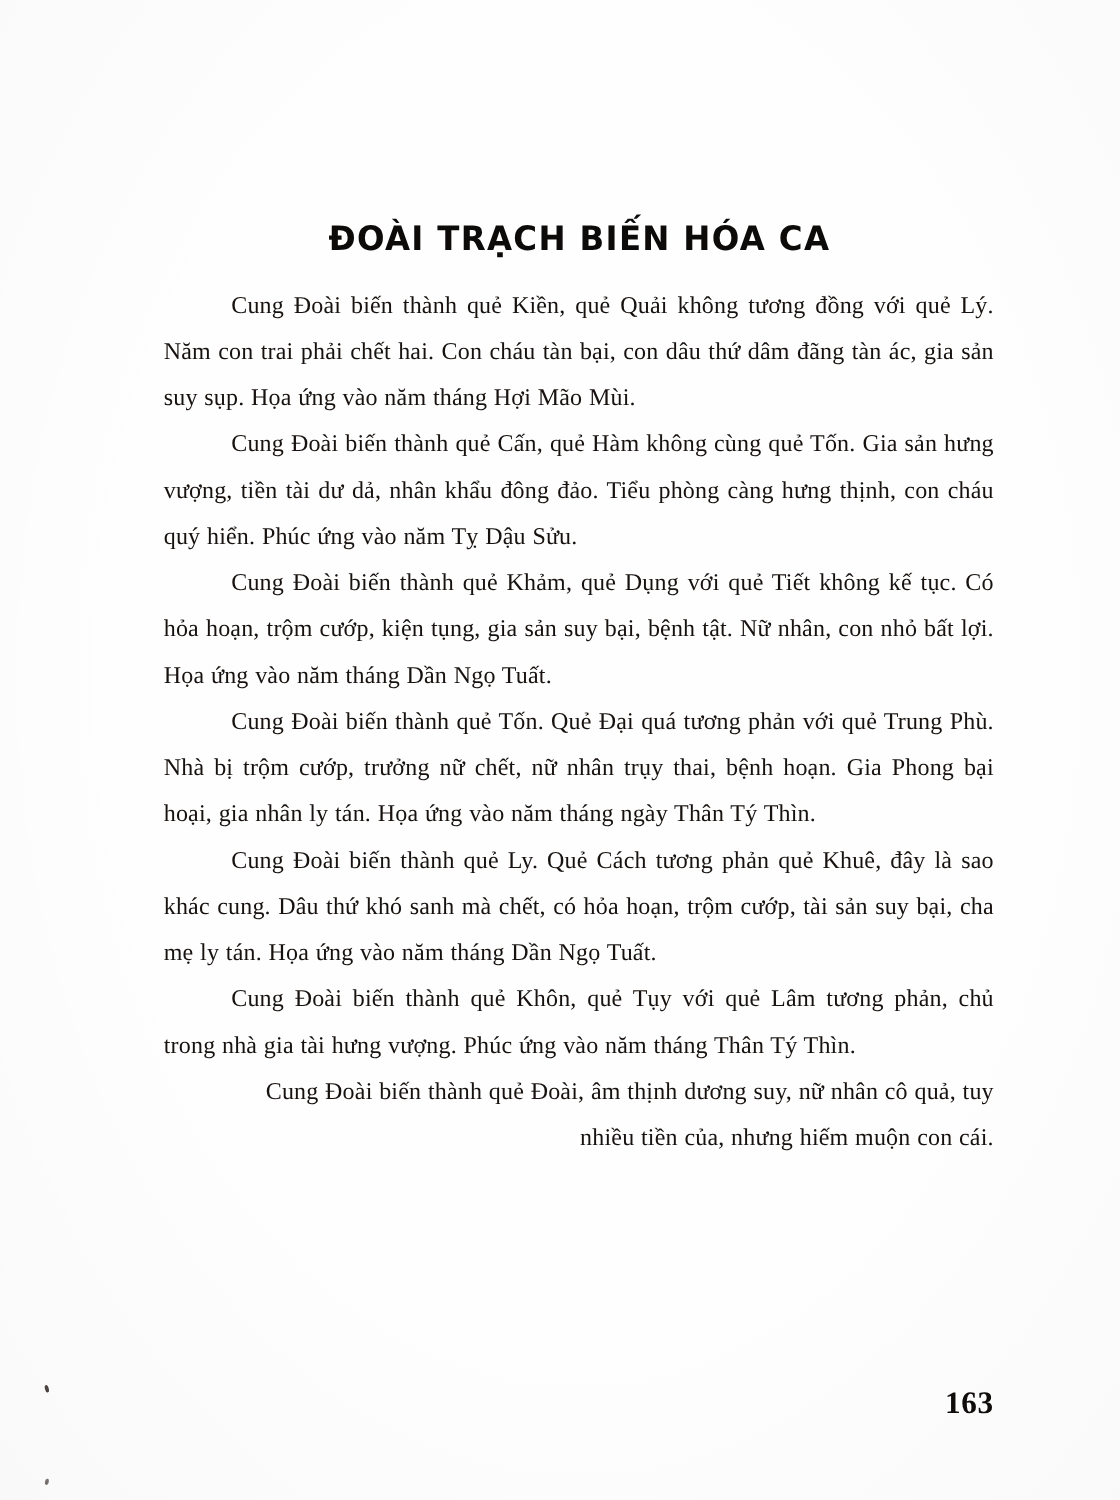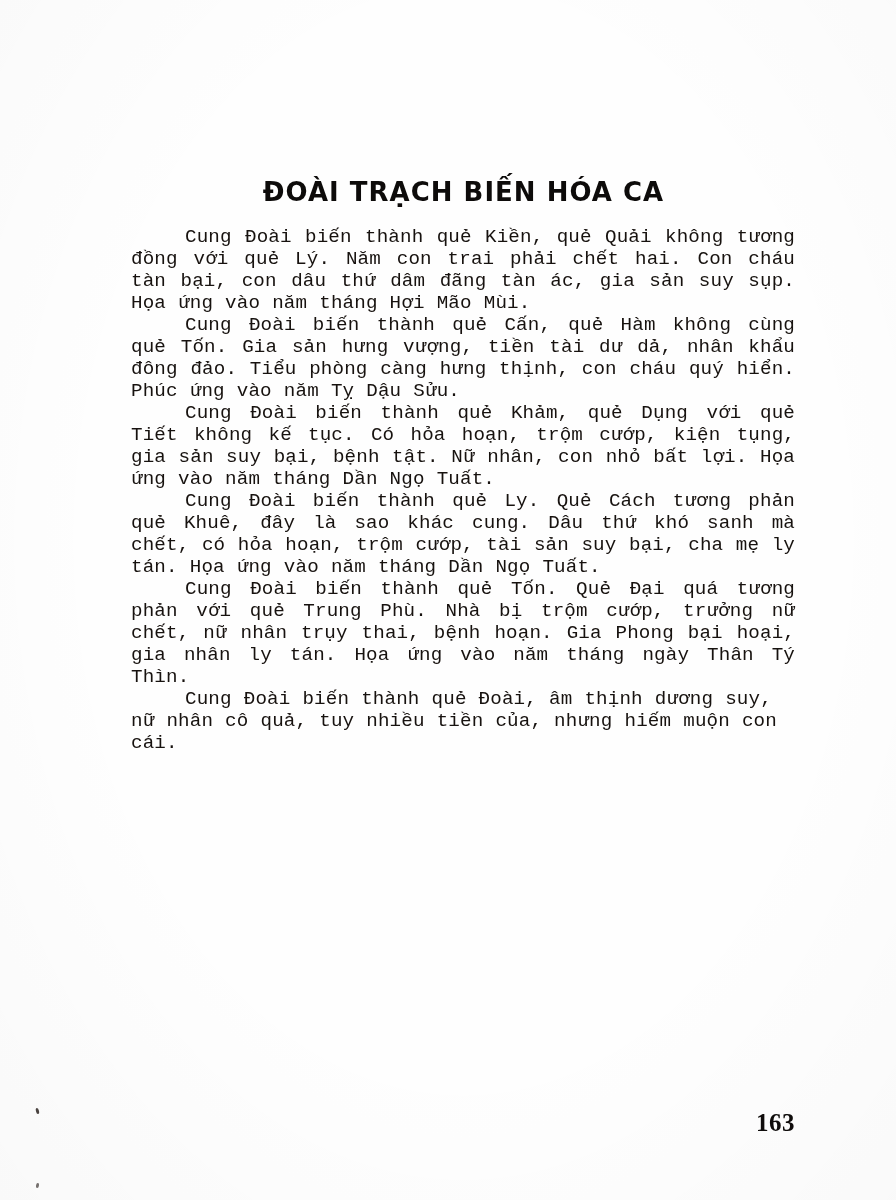--- a/index.html
+++ b/index.html
@@ -47,28 +47,27 @@
     top: 226px;
     left: 131px;
     width: 664px;
   }
   .para {
     margin: 0;
     text-align: justify;
     text-justify: inter-word;
     text-indent: 54px;
     font-size: 19.2px;
-    line-height: 22px;
+    line-height: 37px;
     letter-spacing: 0.15px;
     word-spacing: 0.4px;
     color: #17120f;
-    font-family: Liberation Mono, monospace;
   }
   .para:last-child {
-    text-align: left;
+    text-align: right;
   }
   .page-number {
     position: absolute;
     top: 1109px;
     left: 0;
     width: 795px;
     text-align: right;
     font-family: "Liberation Serif", "DejaVu Serif", serif;
     font-weight: 700;
     font-size: 25px;
@@ -90,22 +89,23 @@
 <div class="page">
 
   <div class="page-scan-tint"></div>
 
   <h1 class="doc-title">ĐOÀI TRẠCH BIẾN HÓA CA</h1>
 
   <div class="body-block">
     <p class="para">Cung Đoài biến thành quẻ Kiền, quẻ Quải không tương đồng với quẻ Lý. Năm con trai phải chết hai. Con cháu tàn bại, con dâu thứ dâm đãng tàn ác, gia sản suy sụp. Họa ứng vào năm tháng Hợi Mão Mùi.</p>
     <p class="para">Cung Đoài biến thành quẻ Cấn, quẻ Hàm không cùng quẻ Tốn. Gia sản hưng vượng, tiền tài dư dả, nhân khẩu đông đảo. Tiểu phòng càng hưng thịnh, con cháu quý hiển. Phúc ứng vào năm Tỵ Dậu Sửu.</p>
     <p class="para">Cung Đoài biến thành quẻ Khảm, quẻ Dụng với quẻ Tiết không kế tục. Có hỏa hoạn, trộm cướp, kiện tụng, gia sản suy bại, bệnh tật. Nữ nhân, con nhỏ bất lợi. Họa ứng vào năm tháng Dần Ngọ Tuất.</p>
+    <p class="para">Cung Đoài biến thành quẻ Tốn. Quẻ Đại quá tương phản với quẻ Trung Phù. Nhà bị trộm cướp, trưởng nữ chết, nữ nhân trụy thai, bệnh hoạn. Gia Phong bại hoại, gia nhân ly tán. Họa ứng vào năm tháng ngày Thân Tý Thìn.</p>
     <p class="para">Cung Đoài biến thành quẻ Ly. Quẻ Cách tương phản quẻ Khuê, đây là sao khác cung. Dâu thứ khó sanh mà chết, có hỏa hoạn, trộm cướp, tài sản suy bại, cha mẹ ly tán. Họa ứng vào năm tháng Dần Ngọ Tuất.</p>
-    <p class="para">Cung Đoài biến thành quẻ Tốn. Quẻ Đại quá tương phản với quẻ Trung Phù. Nhà bị trộm cướp, trưởng nữ chết, nữ nhân trụy thai, bệnh hoạn. Gia Phong bại hoại, gia nhân ly tán. Họa ứng vào năm tháng ngày Thân Tý Thìn.</p>
+    <p class="para">Cung Đoài biến thành quẻ Khôn, quẻ Tụy với quẻ Lâm tương phản, chủ trong nhà gia tài hưng vượng. Phúc ứng vào năm tháng Thân Tý Thìn.</p>
     <p class="para">Cung Đoài biến thành quẻ Đoài, âm thịnh dương suy, nữ nhân cô quả, tuy nhiều tiền của, nhưng hiếm muộn con cái.</p>
   </div>
 
   <div class="page-number">163</div>
 
   <span class="speck speck-a"></span>
   <span class="speck speck-b"></span>
 
 </div>
 

